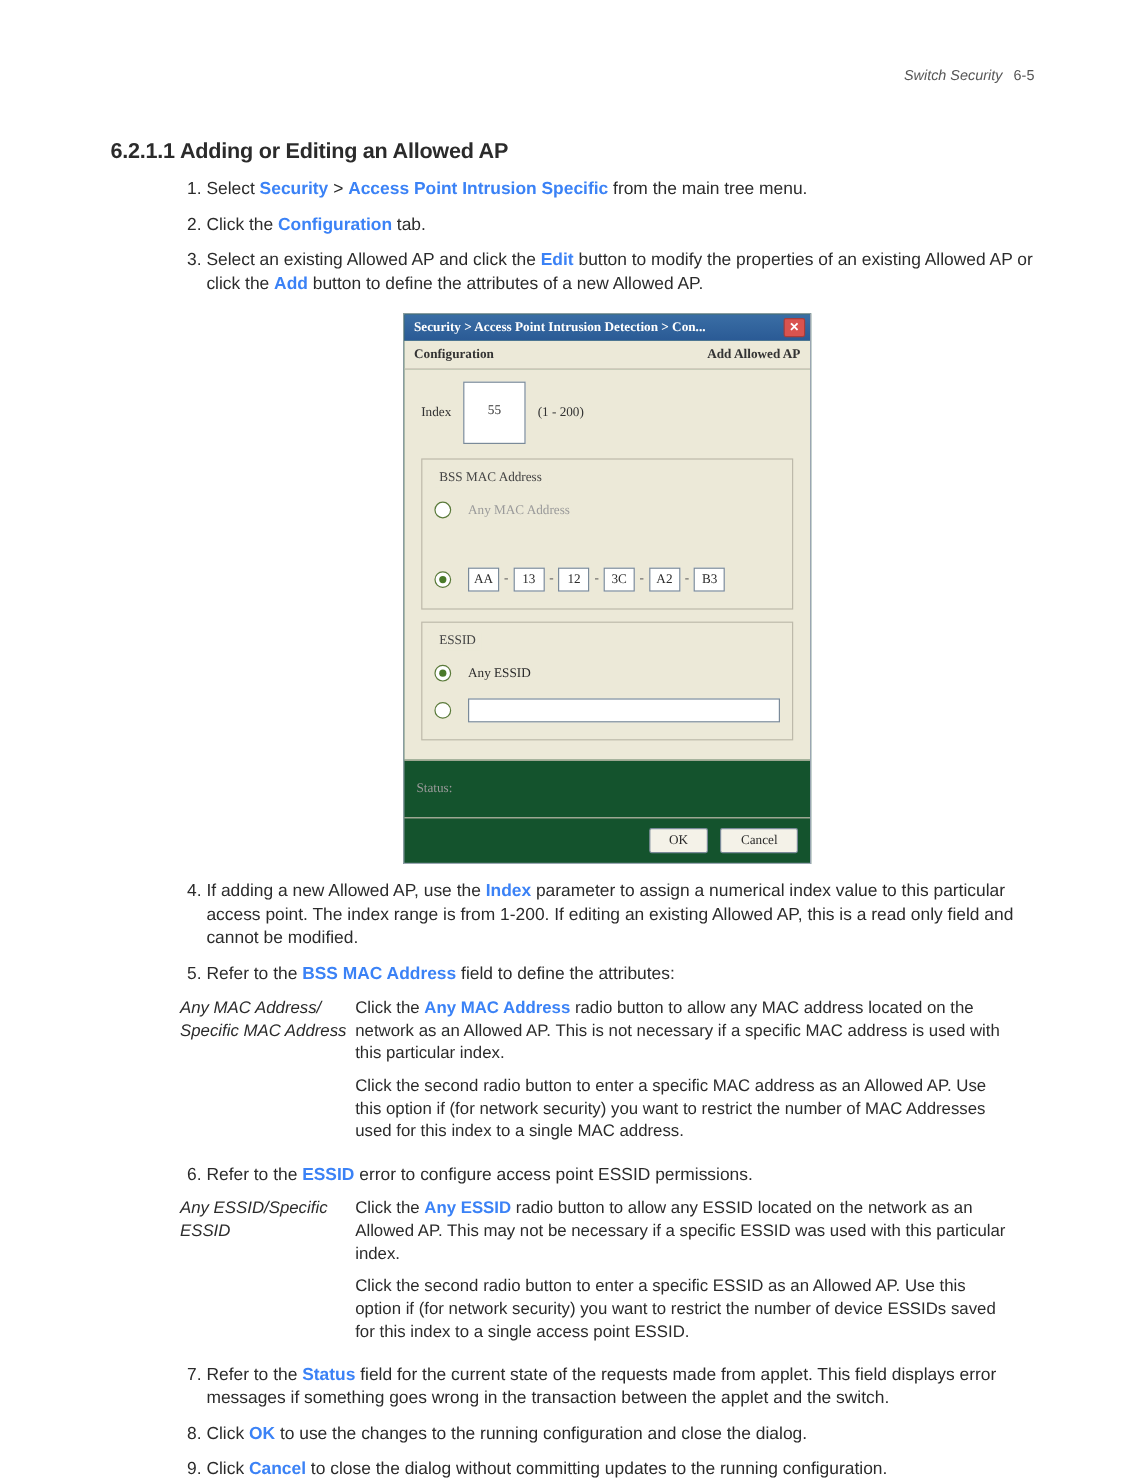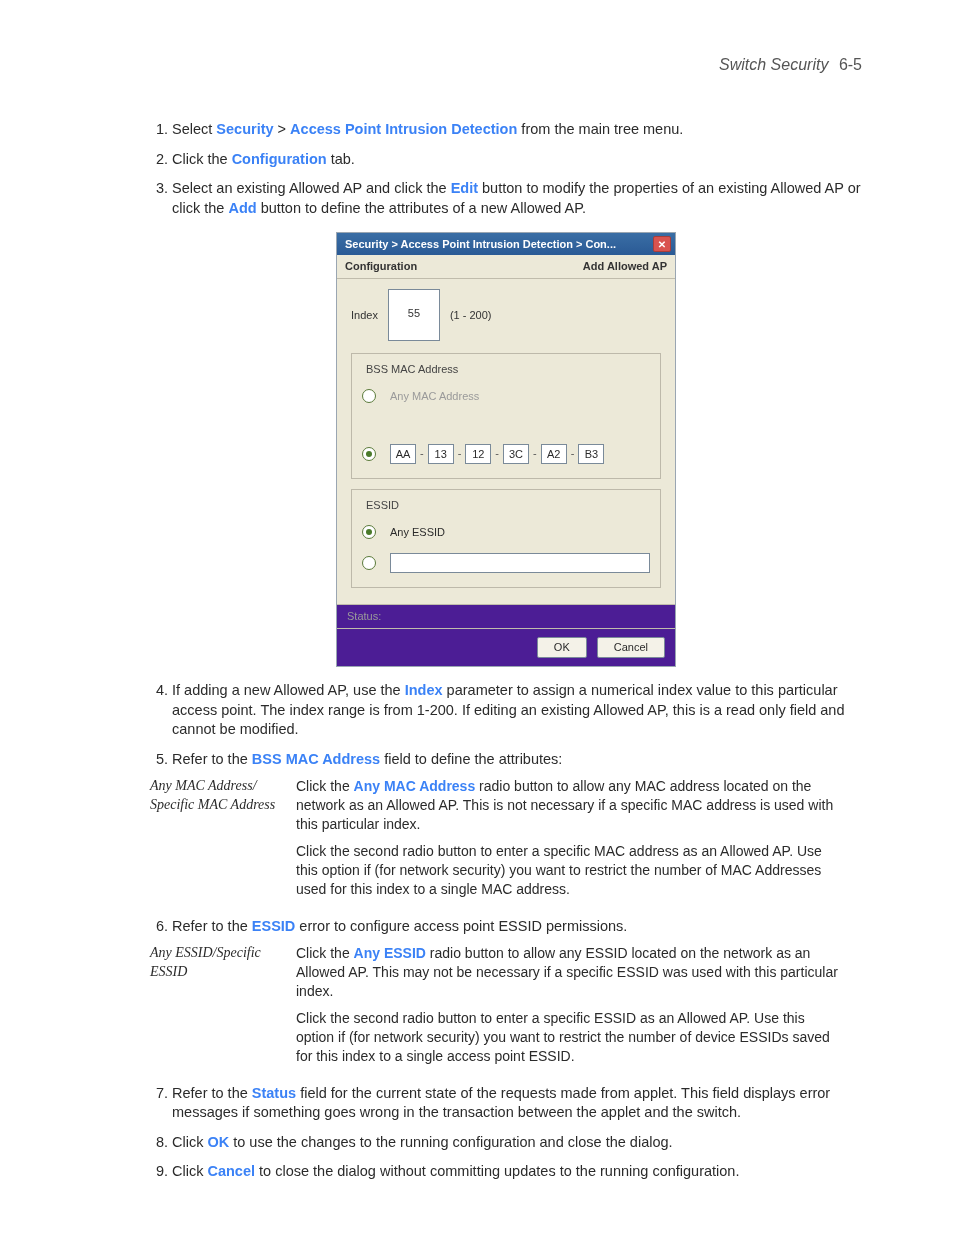--- a/index.html
+++ b/index.html
@@ -8,21 +8,21 @@
     background: #fff;
     font-family: Arial, Helvetica, sans-serif;
     color: #2b2b2b;
     width: 954px;
   }
   .page {
     padding: 56px 92px 80px 92px;
   }
   .running-header {
     text-align: right;
-    font-size: 16px;
+    font-size: 12px;
     color: #555;
     margin-bottom: 46px;
   }
   .running-header .title {
     font-style: italic;
     margin-right: 6px;
   }
   .section-heading {
     font-family: "Arial Narrow", Arial, sans-serif;
     font-weight: bold;
@@ -68,21 +68,20 @@
     display: table-row;
   }
   .def-term {
     display: table-cell;
     width: 140px;
     font-style: italic;
     font-size: 14px;
     vertical-align: top;
     padding-right: 6px;
     padding-bottom: 8px;
-    font-family: Liberation Serif, serif;
   }
   .def-def {
     display: table-cell;
     font-size: 14px;
     vertical-align: top;
     padding-bottom: 8px;
   }
   .def-def p {
     margin: 0 0 8px 0;
   }
@@ -92,23 +91,23 @@
 
   
   .figure-wrap {
     display: flex;
     justify-content: center;
     margin: 14px 0 14px -22px;
   }
   .dialog {
     width: 338px;
     border: 1px solid #9aa6b2;
-    font-family: Liberation Sans, sans-serif;
-    font-size: 11px;
-    background: #4c1d95;
+    font-family: Liberation Serif, serif;
+    font-size: 11px;
+    background: #14532d;
   }
   .dlg-title {
     background: linear-gradient(#3a6ea5, #2a5a95);
     color: #fff;
     font-weight: bold;
     padding: 3px 4px 3px 8px;
     display: flex;
     align-items: center;
     justify-content: space-between;
     font-size: 11px;
@@ -217,21 +216,21 @@
   }
   .essid-input {
     border: 1px solid #7a8a99;
     background: #fff;
     height: 18px;
     flex: 1;
     width: 220px;
   }
   .dlg-status-bar {
     border-top: 1px solid #c0bcac;
-    padding: 4px 10px;
+    padding: 16px 10px;
     font-size: 11px;
     color: #9a9a9a;
   }
   .dlg-footer {
     border-top: 1px solid #c0bcac;
     padding: 8px 10px;
     display: flex;
     justify-content: flex-end;
     gap: 10px;
   }
@@ -247,26 +246,29 @@
 </head>
 <body>
 
 <div class="page">
 
   <div class="running-header">
     <span class="title">Switch Security</span>
     <span>6-5</span>
   </div>
 
+  <div class="section-heading">
+    <span class="num">6.2.1.1</span><span>Adding or Editing an Allowed AP</span>
+  </div>
 
   <div class="body-block">
 
     <ol class="steps">
       <li>
-        <span>Select </span><span class="blue-bold">Security</span><span> &gt; </span><span class="blue-bold">Access Point Intrusion Detection</span><span> from the main tree menu.</span>
+        <span>Select </span><span class="blue-bold">Security</span><span> &gt; </span><span class="blue-bold">Access Point Intrusion Specific</span><span> from the main tree menu.</span>
       </li>
       <li>
         <span>Click the </span><span class="blue-bold">Configuration</span><span> tab.</span>
       </li>
       <li>
         <span>Select an existing Allowed AP and click the </span><span class="blue-bold">Edit</span><span> button to modify the properties of an existing Allowed AP or click the </span><span class="blue-bold">Add</span><span> button to define the attributes of a new Allowed AP.</span>
 
         
         <div class="figure-wrap">
           <div class="dialog">

